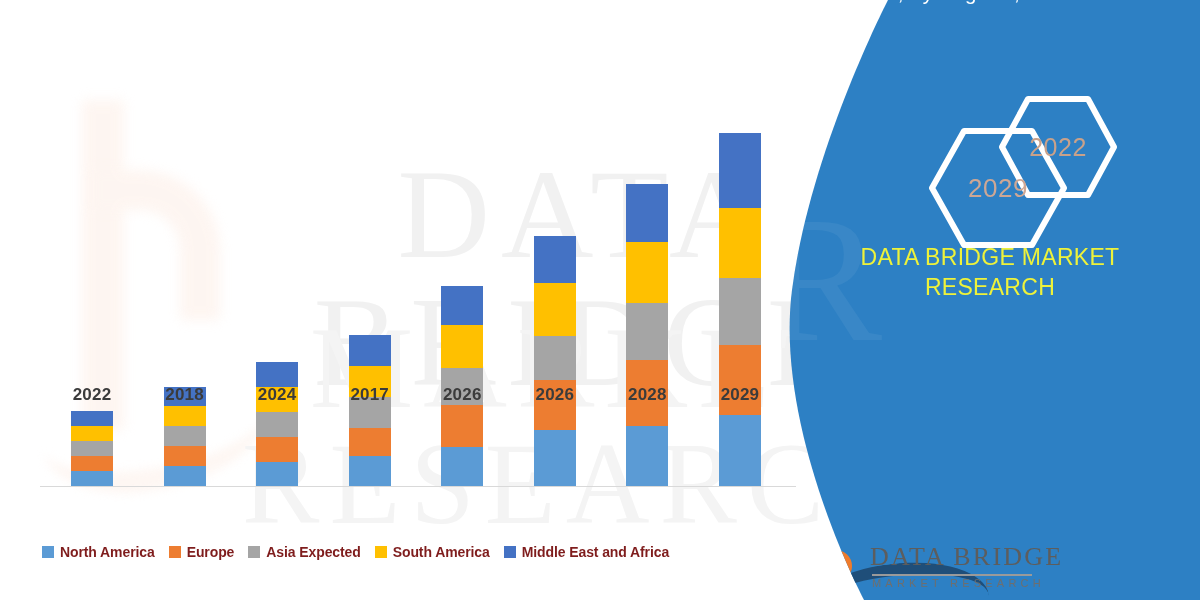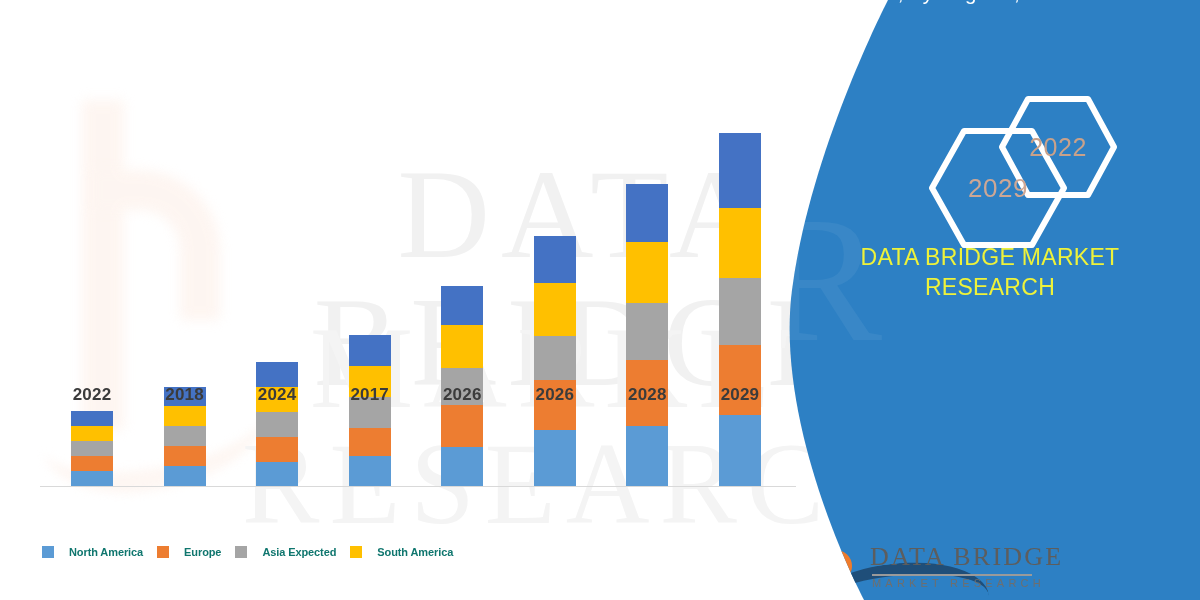--- a/index.html
+++ b/index.html
@@ -95,23 +95,22 @@
 
   
   .legend {
     position:absolute; left:42px; top:540px; width:760px; height:24px;
     display:flex; align-items:center; gap:14px;
     z-index:4;
   }
   .legend-item { display:flex; align-items:center; gap:6px; }
   .legend-swatch { width:12px; height:12px; flex:none; }
   .legend-label {
-    font-size:11px; font-weight:700; color:#0f766e; white-space:nowrap;
+    font-size:14px; font-weight:700; color:#7f1d1d; white-space:nowrap;
     letter-spacing:-.1px;
-    margin-left:9px;
   }
 
   
   .right-panel {
     position:absolute; right:0; top:0; width:420px; height:600px;
     background:#2d80c4;
     clip-path: path("M 108 0 L 420 0 L 420 600 L 84 600 C 84 600 -6 430 12 290 C 30 150 108 0 108 0 Z");
     z-index:5;
   }
   .right-panel .panel-wm {
@@ -293,20 +292,24 @@
         <span class="legend-label">Europe</span>
       </div>
       <div class="legend-item">
         <span class="legend-swatch" style="background: rgb(165, 165, 165);"></span>
         <span class="legend-label">Asia Expected</span>
       </div>
       <div class="legend-item">
         <span class="legend-swatch" style="background: rgb(255, 192, 0);"></span>
         <span class="legend-label">South America</span>
       </div>
+      <div class="legend-item">
+        <span class="legend-swatch" style="background: rgb(68, 114, 196);"></span>
+        <span class="legend-label">Middle East and Africa</span>
+      </div>
     </div>
 
   <div class="right-panel">
     <div class="panel-wm">R</div>
     <div class="panel-title">Market, By Regions, 2022 to 2029</div>
 
     <div class="hexwrap">
       <div class="hex hex-2022">
         <svg viewBox="0 0 120 104" preserveAspectRatio="none" aria-hidden="true">
           <polygon points="30,4 90,4 116,52 90,100 30,100 4,52" fill="none" stroke="#ffffff" stroke-width="6" stroke-linejoin="round"></polygon>

